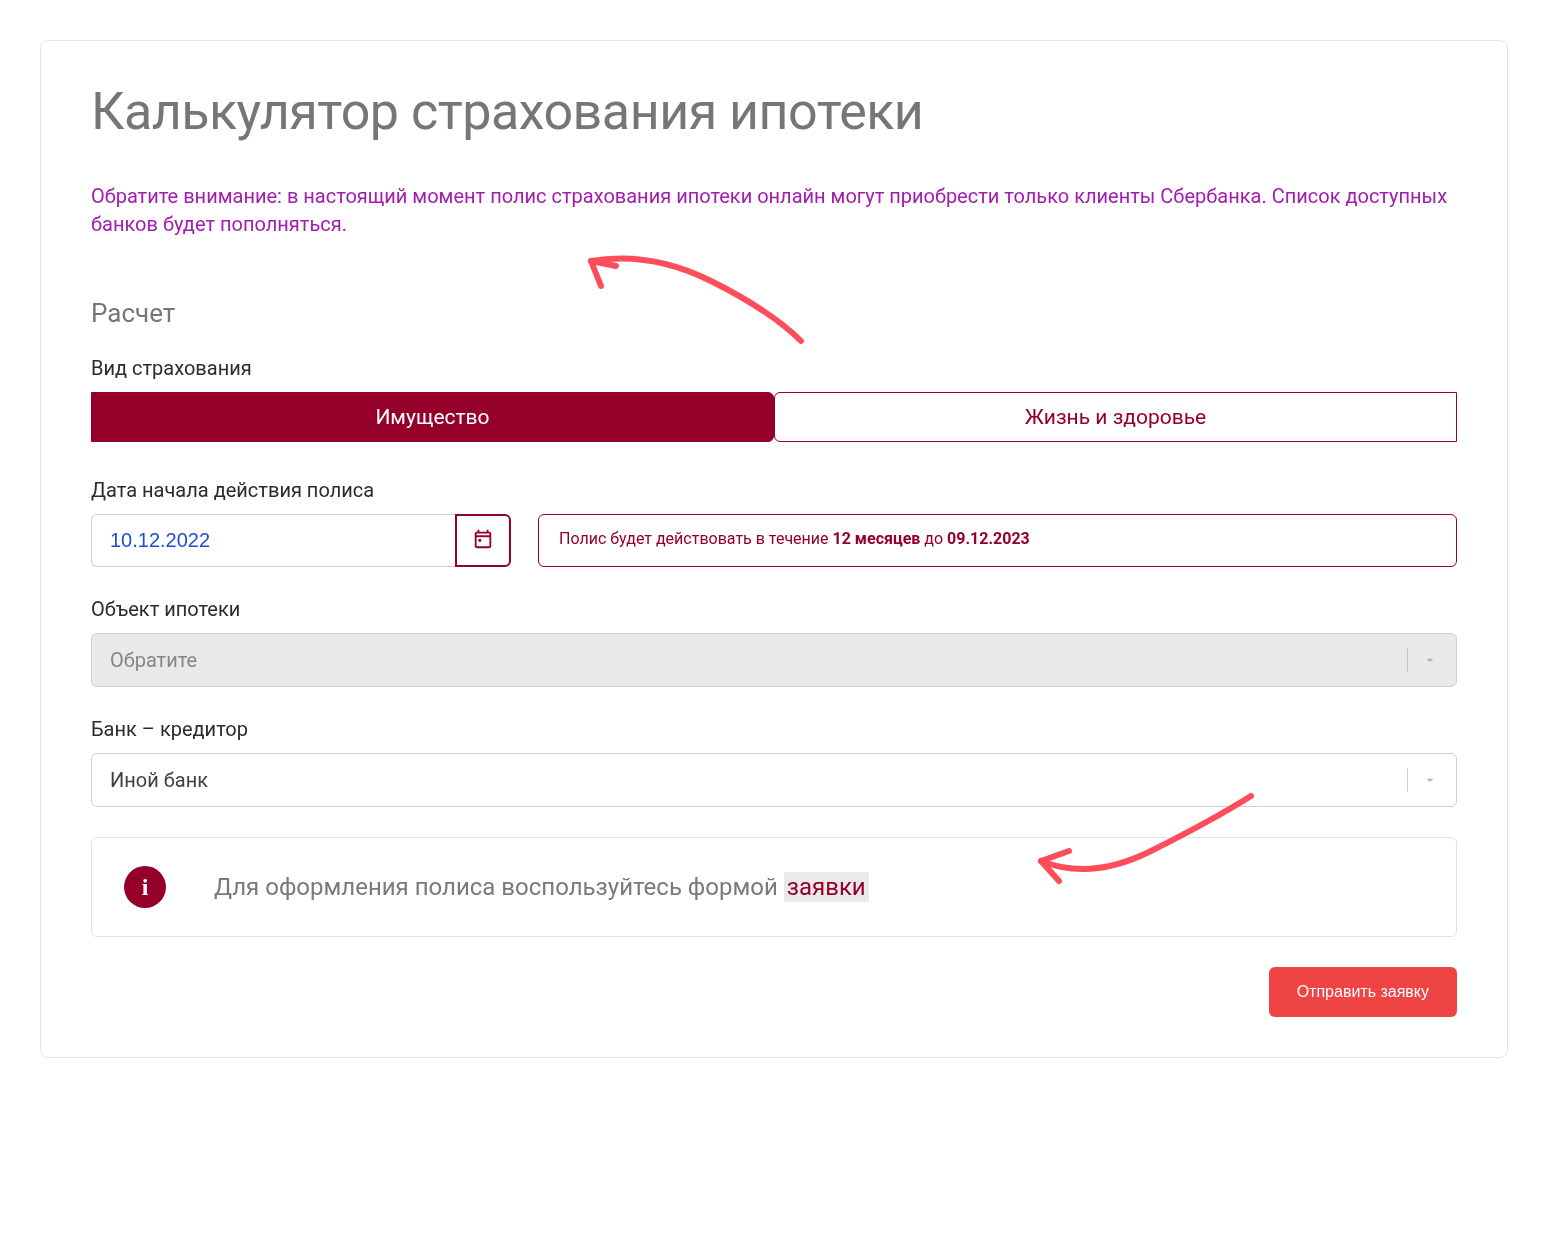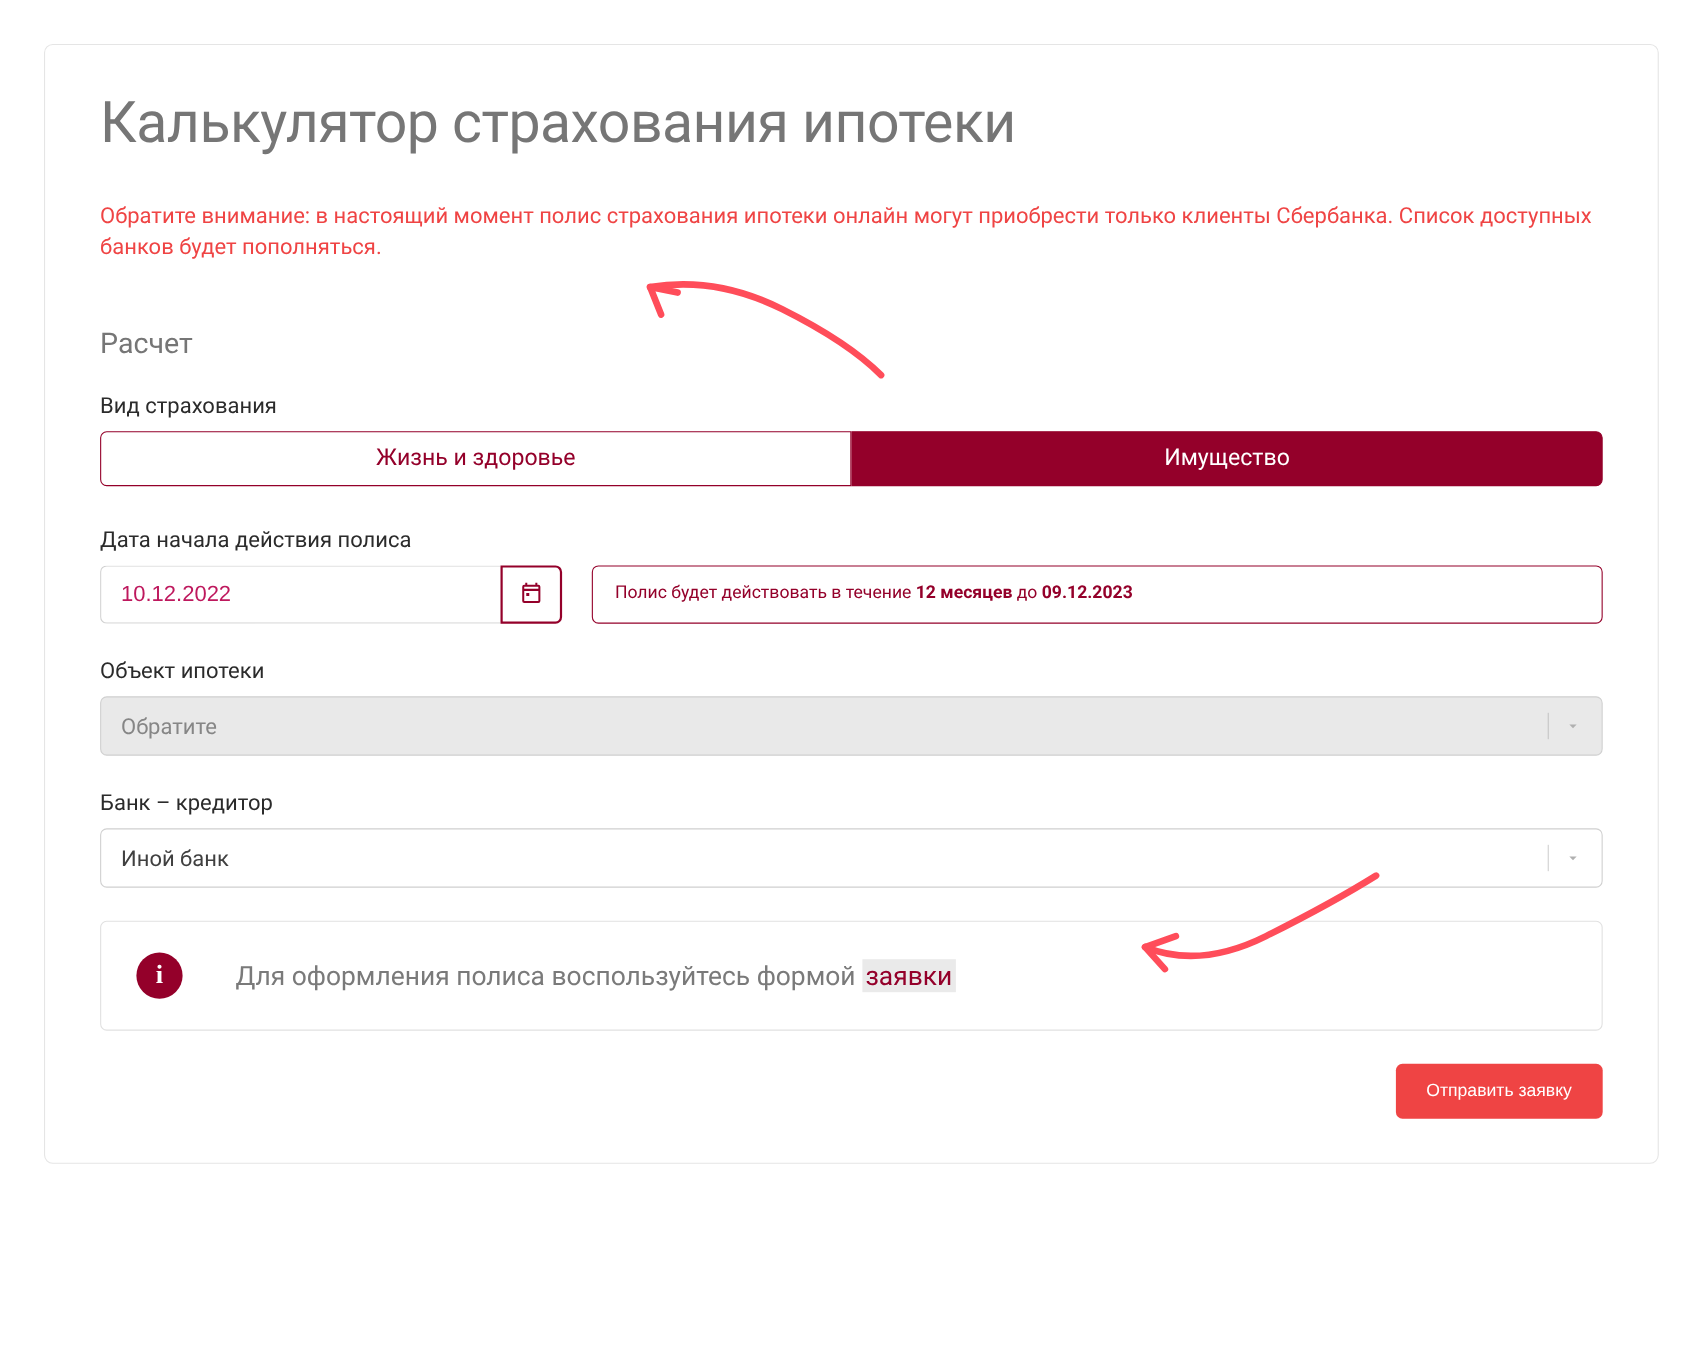--- a/index.html
+++ b/index.html
@@ -18,21 +18,21 @@
     }
     h1 {
       font-size: 52px;
       font-weight: 400;
       color: #767676;
       margin-bottom: 40px;
       letter-spacing: -0.5px;
     }
     .notice-text {
       font-size: 20px;
-      color: #ef4444;
+      color: #a21caf;
       line-height: 1.4;
       margin-bottom: 60px;
     }
     .section-heading {
       font-size: 26px;
       font-weight: 400;
       color: #767676;
       margin-bottom: 28px;
     }
     .field-label {
@@ -74,21 +74,21 @@
       display: flex;
       width: 420px;
     }
     .date-input {
       flex: 1;
       border: 1px solid #d0d0d0;
       border-right: none;
       border-radius: 6px 0 0 6px;
       padding: 14px 18px;
       font-size: 20px;
-      color: #be185d;
+      color: #1d4ed8;
       outline: none;
     }
     .date-picker-btn {
       width: 56px;
       border: 2px solid #94002a;
       border-radius: 0 6px 6px 0;
       background: #fff;
       display: flex;
       align-items: center;
       justify-content: center;
@@ -204,22 +204,22 @@
 
   <svg class="arrow-svg arrow1" viewBox="0 0 260 120">
     <path d="M 20 20 Q 80 10, 140 40 Q 200 70, 230 100" stroke="#ff4d5a" stroke-width="6" fill="none" stroke-linecap="round"></path>
     <path d="M 20 20 L 45 25 M 20 20 L 30 45" stroke="#ff4d5a" stroke-width="6" fill="none" stroke-linecap="round"></path>
   </svg>
 
   <div class="section-heading">Расчет</div>
 
   <label class="field-label">Вид страхования</label>
   <div class="segmented">
+    <div class="segmented-item active">Имущество</div>
     <div class="segmented-item inactive">Жизнь и здоровье</div>
-    <div class="segmented-item active">Имущество</div>
   </div>
 
   <label class="field-label">Дата начала действия полиса</label>
   <div class="date-row">
     <div class="date-input-wrap">
       <input class="date-input" value="10.12.2022" style="">
       <button class="date-picker-btn">
         <span>
           <svg viewBox="0 0 24 24">
               <path d="M19 4h-1V2h-2v2H8V2H6v2H5a2 2 0 0 0-2 2v14a2 2 0 0 0 2 2h14a2 2 0 0 0 2-2V6a2 2 0 0 0-2-2zm0 16H5V10h14v10zM5 8V6h14v2H5zm2 4h3v3H7v-3z"></path>

